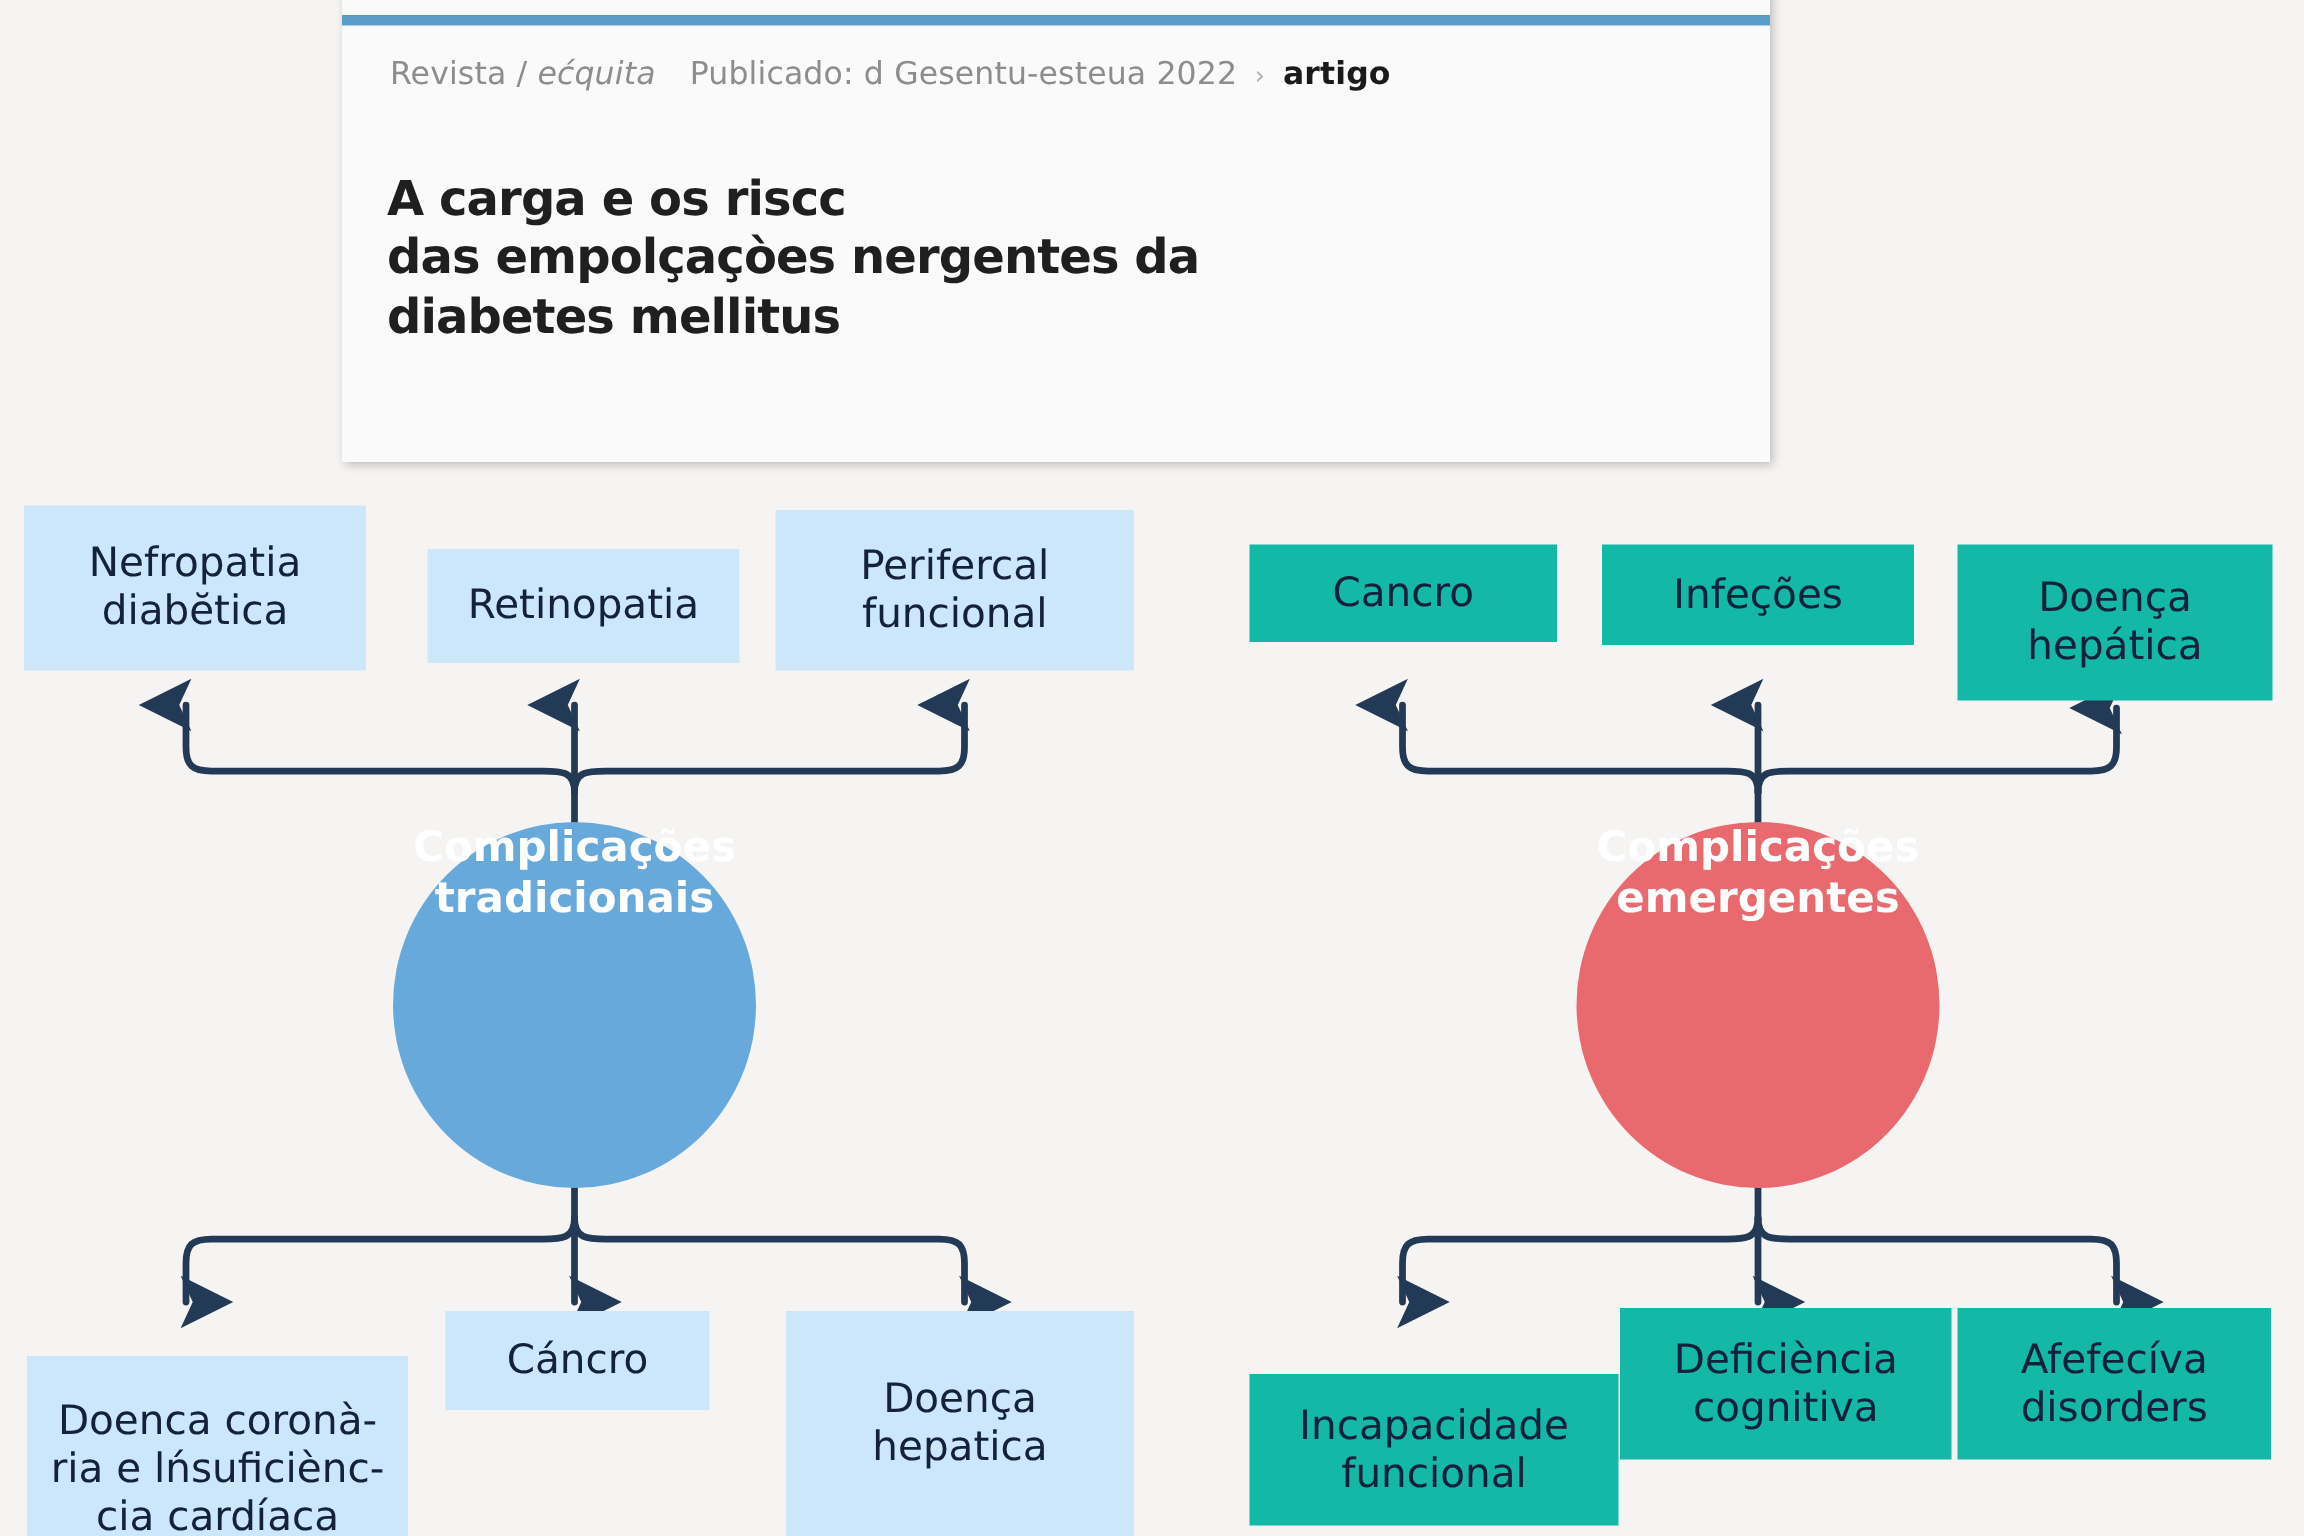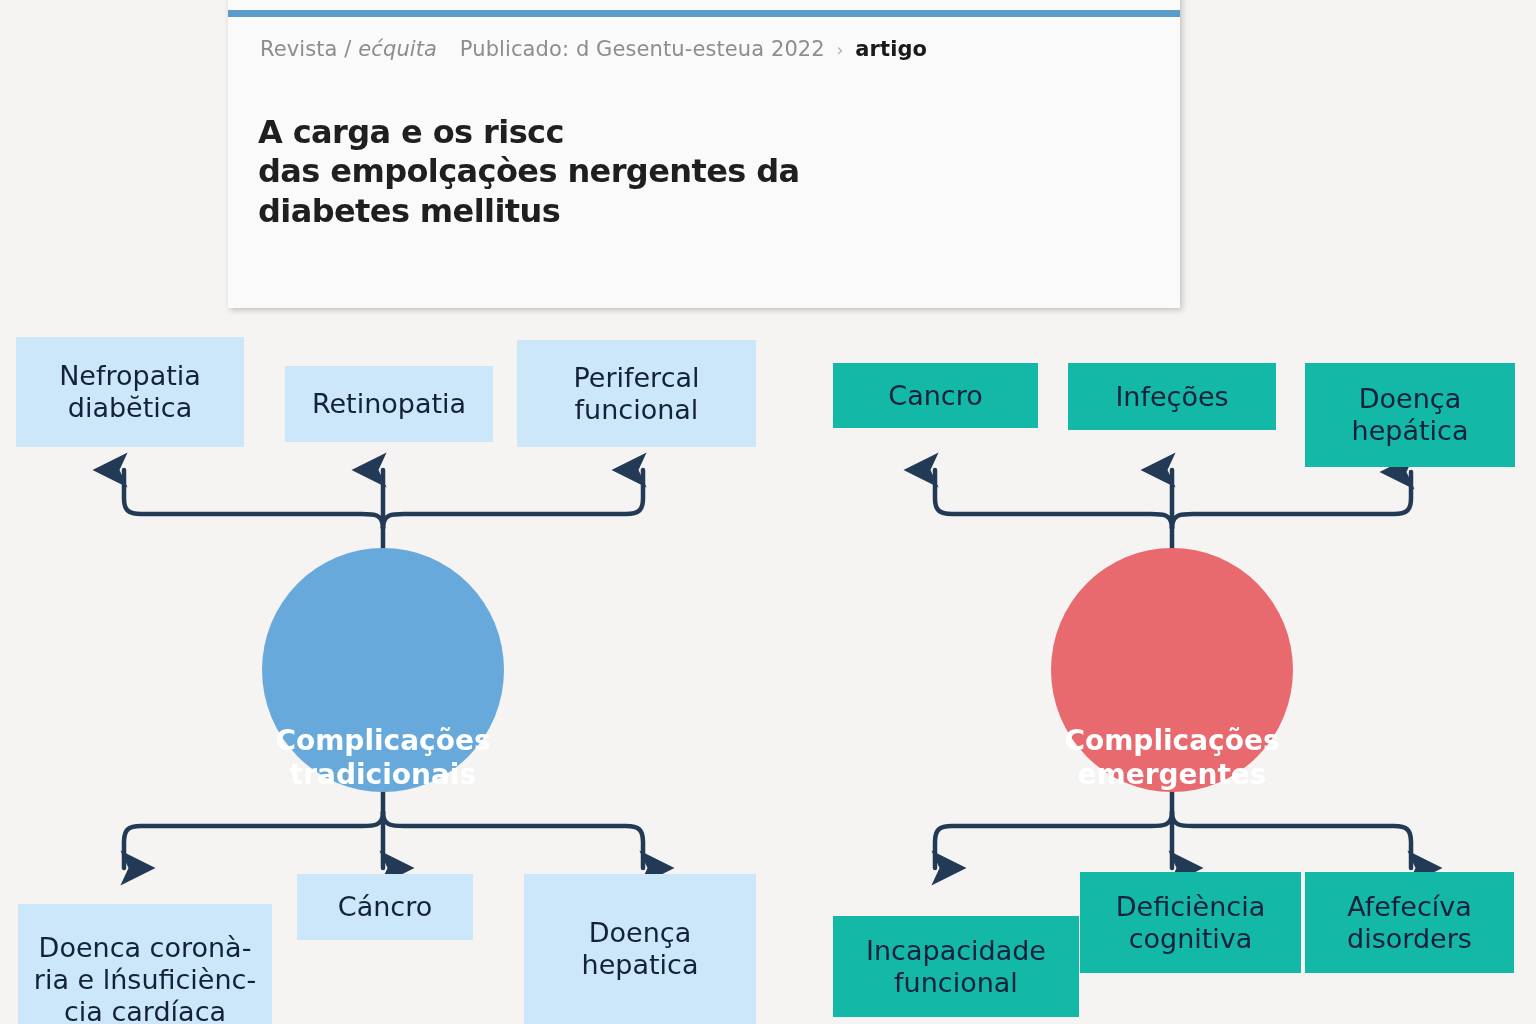--- a/index.html
+++ b/index.html
@@ -44,21 +44,21 @@
   .node{
     position:absolute;box-sizing:border-box;
     display:flex;align-items:center;justify-content:center;text-align:center;
     font-size:27px;line-height:1.18;color:#14213a;
     padding:6px 8px;
   }
   .node.blue{background:#cbe7f9;}
   .node.pink{background:#14b8a6;}
   .hub{
     position:absolute;border-radius:50%;
-    display:flex;align-items:flex-end;justify-content:center;text-align:center;
+    display:flex;align-items:flex-start;justify-content:center;text-align:center;
     color:#ffffff;font-weight:bold;font-size:28px;line-height:1.22;
   }
   .hub.blue{background:#68a9db;}
   .hub.red{background:#e8696e;}
   svg.connector{position:absolute;left:0;top:0;width:1536px;height:1024px;pointer-events:none;}
 </style>
 </head>
 <body>
 
 <div id="article-card">

